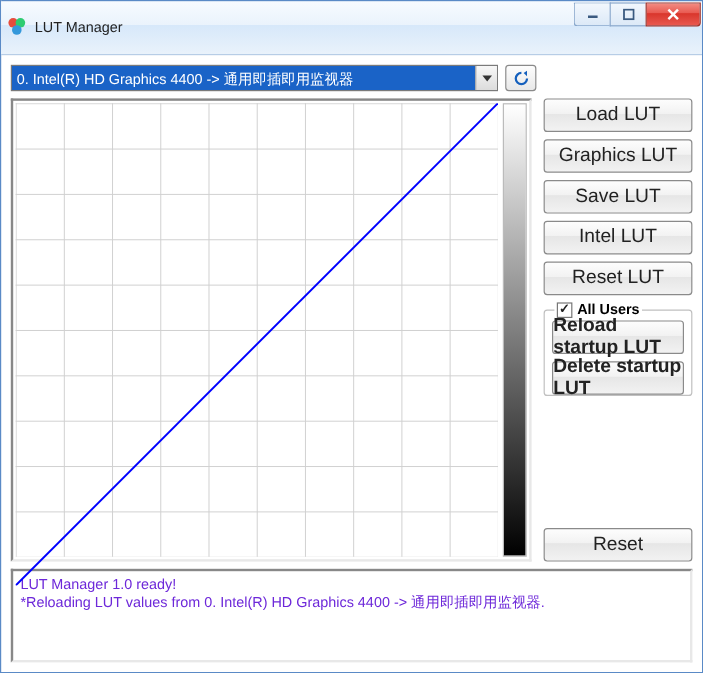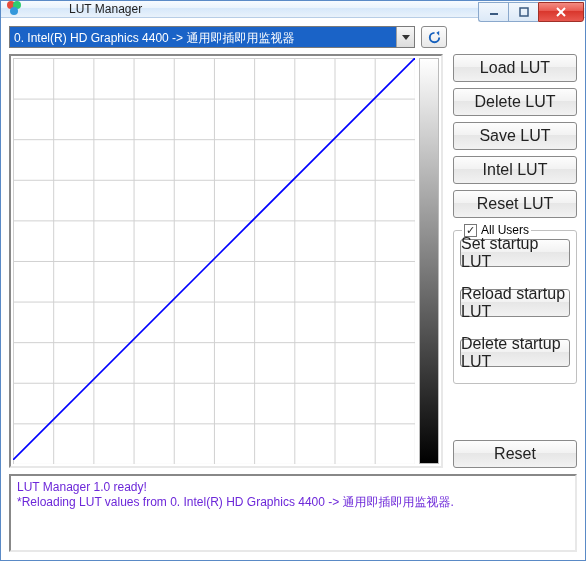--- a/index.html
+++ b/index.html
@@ -15,28 +15,27 @@
   .window {
     width: 586px;
     height: 561px;
     border: 1px solid #5a8ac6;
     border-top: none;
     background: #fff;
     display: flex;
     flex-direction: column;
   }
   .titlebar {
-    height: 18px;
+    height: 46px;
     background: linear-gradient(to bottom, #f7fbff 0%, #eaf3fc 45%, #d7e8fa 46%, #e9f2fb 100%);
     border-top: 1px solid #5a8ac6;
     border-bottom: 1px solid #b7cde6;
     display: flex;
     align-items: center;
     padding-left: 6px;
-    gap: 40px;
   }
   .titlebar .app-icon {
     width: 16px; height: 16px;
     margin-right: 6px;
     position: relative;
   }
   .titlebar .app-icon .c1,.titlebar .app-icon .c2,.titlebar .app-icon .c3 {
     position:absolute; width:8px; height:8px; border-radius:50%;
   }
   .titlebar .app-icon .c1{background:#e74c3c;left:0;top:0;}
@@ -170,23 +169,23 @@
     background:linear-gradient(to bottom,#fdfdfd 0%,#f2f2f2 45%,#e6e6e6 46%,#f2f2f2 100%);
     display:flex;align-items:center;justify-content:center;
     color:#222;
     font-size:16px;
     cursor:default;
   }
   .groupbox{
     border:1px solid #c0c0c0;
     border-radius:3px;
     margin-top:6px;
-    padding:8px 6px 16px 6px;
+    padding:8px 6px 0 6px;
     position:relative;
-    display:flex;flex-direction:column;gap:22px;
+    display:flex;flex-direction:column;gap:6px;font-weight:bold;
   }
   .groupbox .legend{
     position:absolute;
     top:-8px; left:8px;
     background:#fff;
     padding:0 2px;
     display:flex;align-items:center;gap:4px;
     font-size:12px;
   }
   .checkbox{
@@ -267,31 +266,30 @@
             <svg class="diag" viewBox="0 0 100 100" preserveAspectRatio="none">
               <line x1="0" y1="100" x2="100" y2="0" stroke="#0000ff" stroke-width="0.4"></line>
             </svg>
           </div>
           <div class="gradbar"></div>
         </div>
       </div>
 
       <div class="sidecol">
         <div class="btn">Load LUT</div>
-        <div class="btn">Delete LUT</div>
+        <div class="btn">Graphics LUT</div>
         <div class="btn">Save LUT</div>
         <div class="btn">Intel LUT</div>
         <div class="btn">Reset LUT</div>
 
         <div class="groupbox">
           <div class="legend">
             <div class="checkbox checked"></div>
             <span>All Users</span>
           </div>
-          <div class="btn">Set startup LUT</div>
           <div class="btn">Reload startup LUT</div>
           <div class="btn">Delete startup LUT</div>
         </div>
 
         <div class="sidegap"></div>
         <div class="btn">Reset</div>
       </div>
     </div>
 
     <div class="statusbox">

